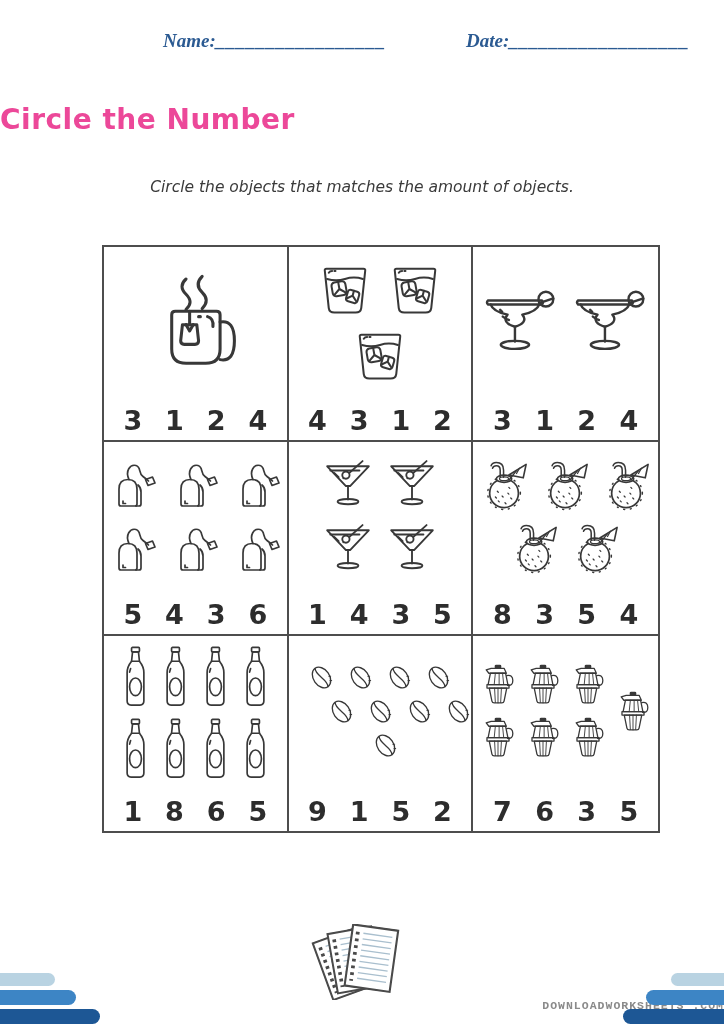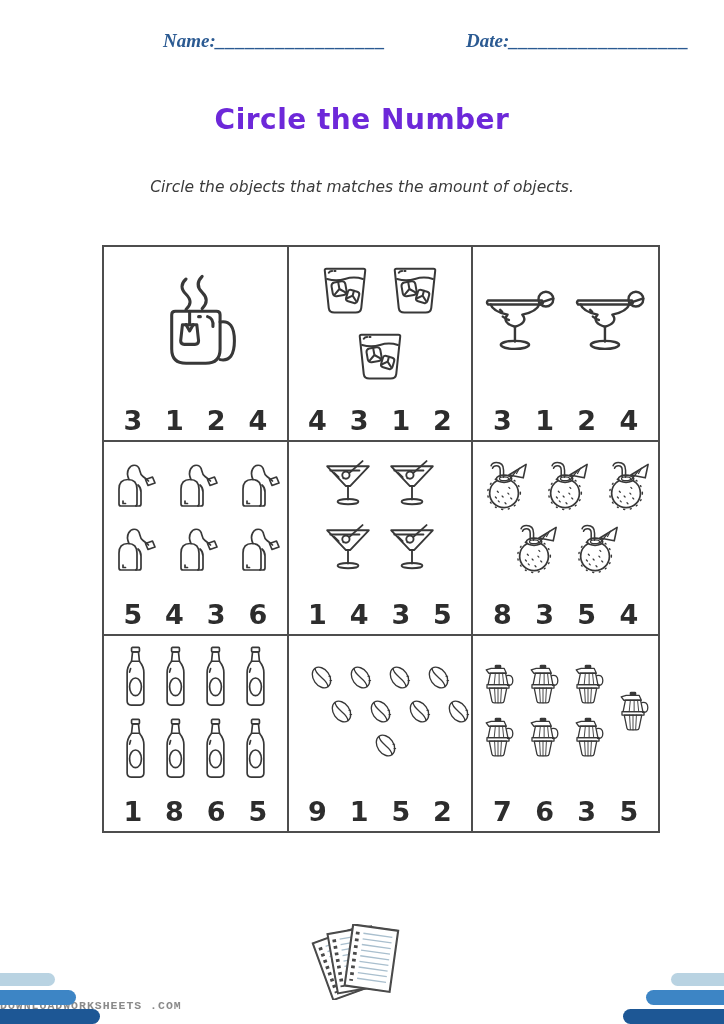--- a/index.html
+++ b/index.html
@@ -7,22 +7,22 @@
     width:724px;height:1024px;position:relative;background:#ffffff;
     overflow:hidden;font-family:"DejaVu Sans",sans-serif;
   }
   
   .fill-line{position:absolute;top:30px;font:bold italic 19px "Liberation Serif",serif;color:#2b5a92;}
   .name-line{left:123px;margin-left:40px;}
   .date-line{left:466px;}
   .fill-line .blank{letter-spacing:0.5px;}
   
   .title{
-    position:absolute;top:103px;left:0;width:100%;text-align:center;
-    font:bold 28px "DejaVu Sans",sans-serif;color:#6d28d9;letter-spacing:0.5px;
+    position:absolute;top:103px;left:0;width:100%;
+    font:bold 28px "DejaVu Sans",sans-serif;color:#ec4899;letter-spacing:0.5px;
   }
   .instructions{
     position:absolute;top:178px;left:0;width:100%;text-align:center;
     font:italic 15.5px "DejaVu Sans",sans-serif;color:#3a3a3a;
   }
   
   .grid{
     position:absolute;left:102px;top:245px;width:558px;height:588px;
     border:2px solid #4d4d4d;box-sizing:border-box;
     display:grid;grid-template-columns:repeat(3,1fr);grid-template-rows:repeat(3,1fr);
@@ -61,21 +61,21 @@
   .cell7 .item-row:nth-child(2){transform:translateX(20px);}
   .cell7 .item-row:nth-child(3){transform:translateX(6px);}
   .cell8 .item{width:38px;height:48px;}
   .cell8 .items{gap:5px;}
   .cell8 .item-row{gap:7px;}
   .cell8 .item-row:nth-child(1) .item:nth-child(4){transform:translateY(27px);}
   .cell8 .item-row:nth-child(2){transform:translateX(-23px);}
   
   .footer-logo{position:absolute;left:50%;top:924px;transform:translateX(-50%);width:118px;height:76px;}
   .footer-site{
-    position:absolute;top:999px;left:0;width:100%;text-align:left;
+    position:absolute;top:999px;left:0;width:100%;text-align:right;
     font:bold 11.5px "Liberation Mono",monospace;color:#8a8a8a;letter-spacing:1px;
   }
   
   .bar{position:absolute;}
   .bl1{left:0;top:973px;width:55px;height:13px;background:#b9d3e2;border-radius:0 7px 7px 0;}
   .bl2{left:0;top:990px;width:76px;height:15px;background:#3d85c5;border-radius:0 8px 8px 0;}
   .bl3{left:0;top:1009px;width:100px;height:15px;background:#1d5795;border-radius:0 8px 8px 0;}
   .br1{right:0;top:973px;width:53px;height:13px;background:#b9d3e2;border-radius:7px 0 0 7px;}
   .br2{right:0;top:990px;width:78px;height:15px;background:#3d85c5;border-radius:8px 0 0 8px;}
   .br3{right:0;top:1009px;width:101px;height:15px;background:#1d5795;border-radius:8px 0 0 8px;}

